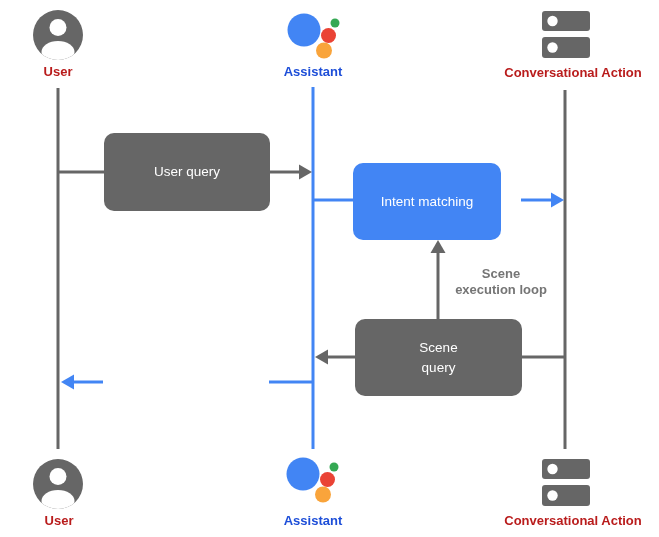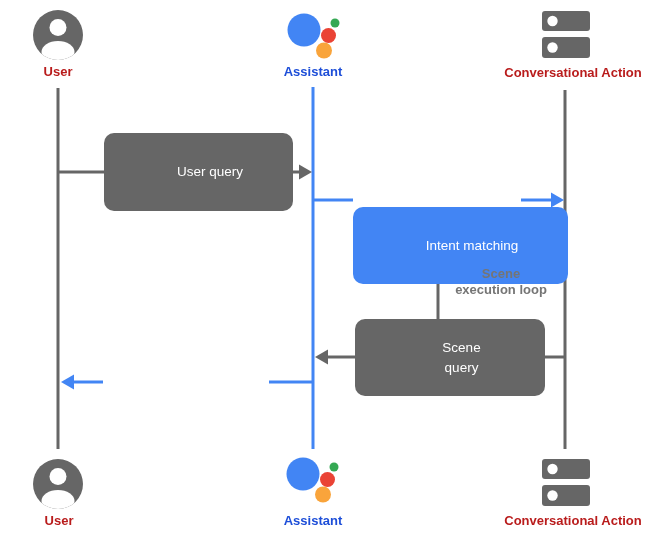--- a/index.html
+++ b/index.html
@@ -1,29 +1,29 @@
 <!DOCTYPE html>
 <html><head>
 <meta charset="utf-8">
 <style>
   html,body { margin:0; padding:0; background:#ffffff; font-family:"Liberation Sans", sans-serif; }
   .canvas { position:relative; width:659px; height:537px; background:#ffffff; overflow:hidden; }
   .layer { position:absolute; left:0; top:0; width:659px; height:537px; }
   .icon { position:absolute; }
   .box { position:absolute; border-radius:10px; color:#ffffff; display:flex; flex-direction:column;
-         align-items:center; justify-content:center; font-size:13.5px; line-height:1.45; text-align:left;padding-left:23px; }
+         align-items:center; justify-content:center; font-size:13.5px; line-height:1.45; text-align:left; }
   .box.gray { background:#666666; }
   .box.blue { background:#4285F4; }
   .actor-label { position:absolute; transform:translateX(-50%); font-weight:bold; font-size:13px;
                  color:#b91c1c; white-space:nowrap; }
   .actor-label.light { color:#1d4ed8; }
   .annotation { position:absolute; font-weight:bold; font-size:13px; color:#757575;
                 text-align:center; line-height:1.2; }
   #box-user-query     { left:104px; top:133px; width:166px; height:78px; }
-  #box-intent         { left:353px; top:163px; width:192px; height:77px;margin-top:44px; }
+  #box-intent         { left:353px; top:163px; width:148px; height:77px; }
   #box-scene-logic    { left:355px; top:319px; width:167px; height:77px; }
   #box-deliver-prompt { left:103px; top:343px; width:166px; height:79px; }
   #ann-scene-loop     { left:430px; top:266px; width:142px; }
   #label-user-top        { left:58px;  top:64px; }
   #label-assistant-top   { left:313px; top:64px; }
   #label-conv-top        { left:573px; top:65px; }
   #label-user-bottom     { left:59px;  top:513px; }
   #label-assistant-bottom{ left:313px; top:513px; }
   #label-conv-bottom     { left:573px; top:513px; }
 </style>

